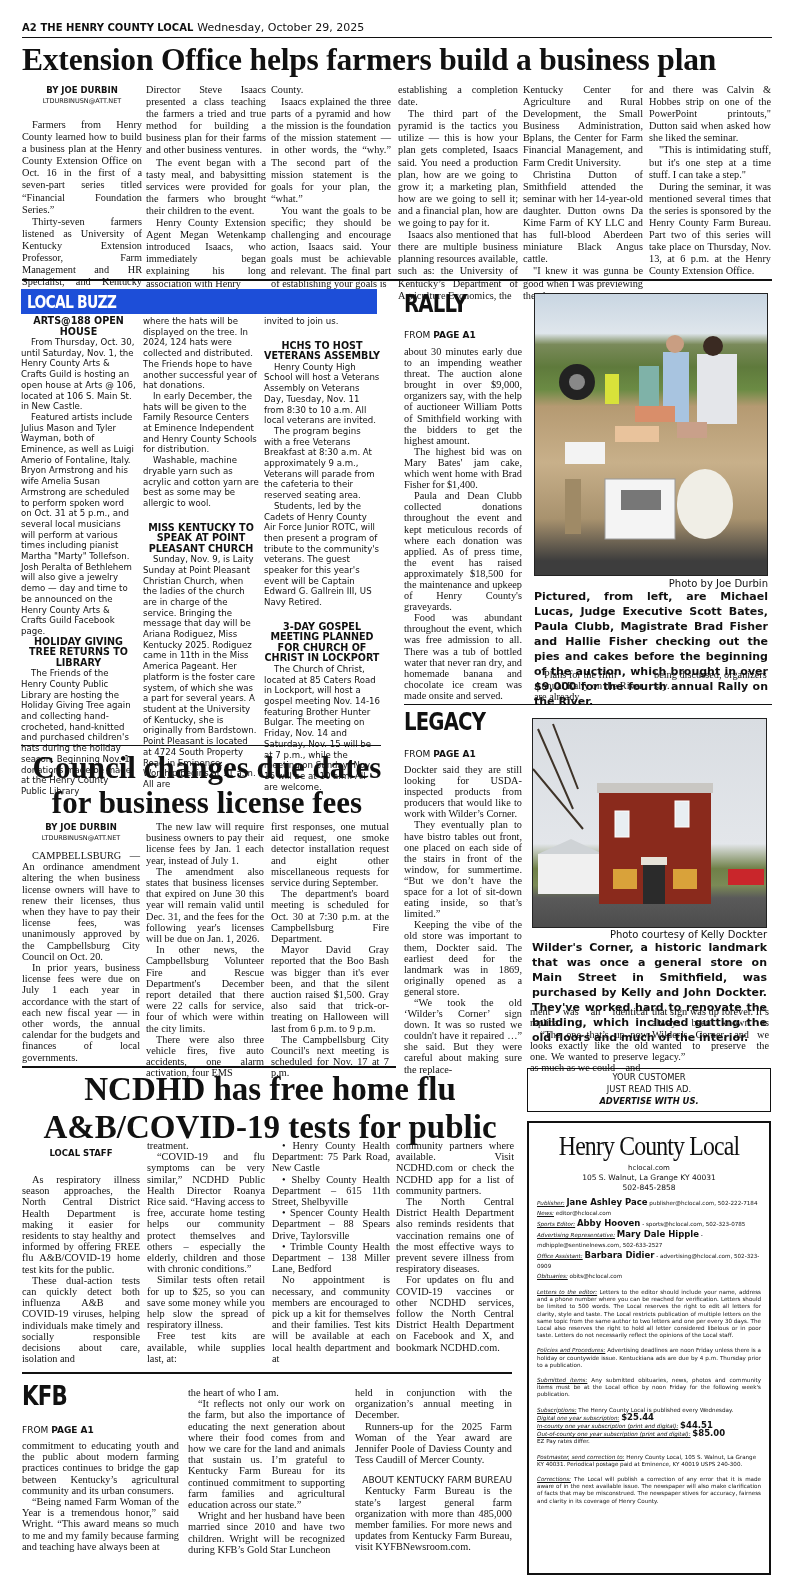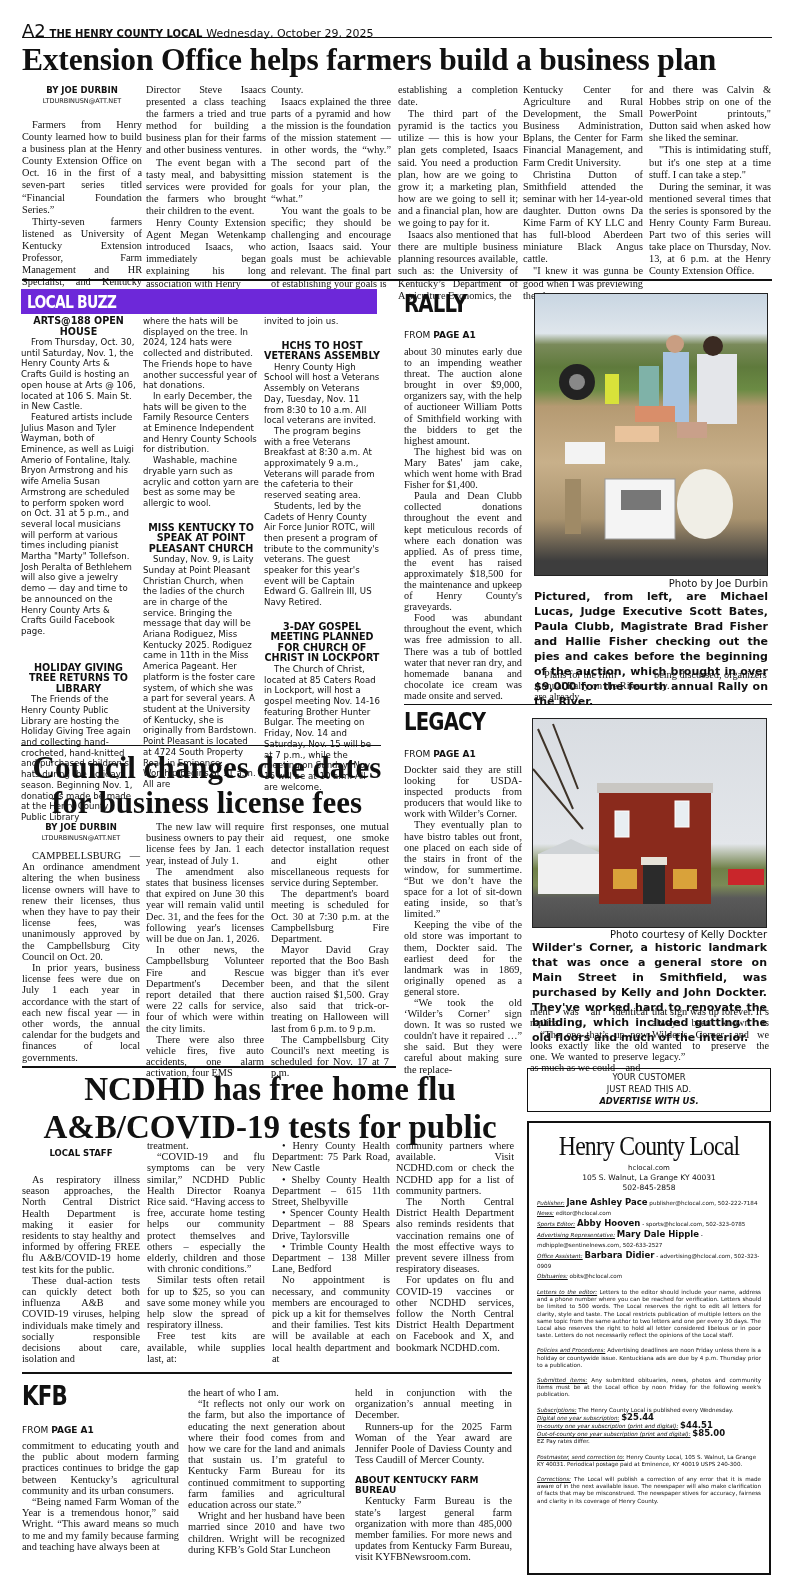--- a/index.html
+++ b/index.html
@@ -2,32 +2,32 @@
 <html><head>
 <meta charset="utf-8">
 <style>
 *{box-sizing:border-box;margin:0;padding:0}
 html,body{width:792px;height:1584px;background:#fff;overflow:hidden}
 body{position:relative;font-family:"Liberation Serif","DejaVu Serif",serif;color:#111}
 .abs{position:absolute}
 .serif{font-family:"Liberation Serif","DejaVu Serif",serif}
 .rule{position:absolute;height:1px;background:#111}
 .folio{left:22px;top:20px;font-size:12px;font-family:"DejaVu Sans",sans-serif;white-space:nowrap}
-.folio b{font-size:18px;font-weight:400}
+.folio b{font-size:10px;font-weight:700}
 .folio .paper{font-weight:bold;font-size:10px}
 .folio .date{font-size:11px}
 .hed{font-family:"Liberation Serif","DejaVu Serif",serif;font-weight:bold;color:#111;line-height:1}
 .byline{font-family:"DejaVu Sans",sans-serif;text-align:center}
 .byline .n{font-size:8.5px;font-weight:bold;display:block}
 .byline .e{font-size:6.5px;display:block;margin-top:2px}
 .col{position:absolute;font-size:10.3px;line-height:12.1px;text-align:justify;hyphens:auto}
 .col p{text-indent:10px}
 .col p.ni{text-indent:0}
 .buzz{font-family:"DejaVu Sans",sans-serif;font-size:8.6px;line-height:10.7px}
-.buzz h4{font-size:9.6px;line-height:10.5px;text-align:center;font-weight:bold;margin-top:26px}
+.buzz h4{font-size:9.6px;line-height:10.5px;text-align:center;font-weight:bold;margin-top:0}
 .buzz h4:first-child{margin-top:0}
 .buzz p{text-indent:10px;text-align:left}
 .kicker{font-family:"DejaVu Sans",sans-serif;font-weight:900;letter-spacing:-1px;transform:scaleX(.82);transform-origin:left top}
 .from{font-family:"DejaVu Sans",sans-serif;font-size:9px}
 .from b{font-weight:bold}
 .photo{position:absolute;border:1px solid #222;overflow:hidden}
 .credit{position:absolute;font-family:"DejaVu Sans",sans-serif;font-size:10px;text-align:right}
 .cutline{position:absolute;font-family:"DejaVu Sans",sans-serif;font-weight:bold;font-size:11px;line-height:15px;text-align:justify}
 .mast{position:absolute;border:2px solid #111;font-family:"DejaVu Sans",sans-serif;font-size:5.6px;line-height:7.2px;padding:8px 8px}
 .mast .u{text-decoration:underline;font-style:italic}
@@ -72,21 +72,21 @@
   <p>Christina Dutton of Smithfield attended the seminar with her 14-year-old daughter. Dutton owns Da Kime Farm of KY LLC and has full-blood Aberdeen miniature Black Angus cattle.</p>
   <p>"I knew it was gunna be good when I was previewing the class</p>
 </div>
 <div class="col" style="left:649px;top:84px;width:122px">
   <p class="ni">and there was Calvin &amp; Hobbes strip on one of the PowerPoint printouts," Dutton said when asked how she liked the seminar.</p>
   <p>"This is intimidating stuff, but it's one step at a time stuff. I can take a step."</p>
   <p>During the seminar, it was mentioned several times that the series is sponsored by the Henry County Farm Bureau. Part two of this series will take place on Thursday, Nov. 13, at 6 p.m. at the Henry County Extension Office.</p>
 </div>
 <div class="rule" style="left:22px;top:279px;width:750px;height:1.5px"></div>
 
-<div class="abs" style="left:21px;top:289px;width:356px;height:25px;background:#6d28d9">
+<div class="abs" style="left:21px;top:289px;width:356px;height:25px;background:#1d4ed8">
   <span class="kicker" style="position:absolute;left:6px;top:3px;color:#fff;font-size:17px">LOCAL BUZZ</span>
 </div>
 <div class="col buzz" style="left:21px;top:316px;width:115px">
   <h4>ARTS@188 OPEN HOUSE</h4>
   <p>From Thursday, Oct. 30, until Saturday, Nov. 1, the Henry County Arts &amp; Crafts Guild is hosting an open house at Arts @ 106, located at 106 S. Main St. in New Castle.</p>
   <p>Featured artists include Julius Mason and Tyler Wayman, both of Eminence, as well as Luigi Amerio of Fontaline, Italy. Bryon Armstrong and his wife Amelia Susan Armstrong are scheduled to perform spoken word on Oct. 31 at 5 p.m., and several local musicians will perform at various times including pianist Martha "Marty" Tollefson. Josh Peralta of Bethlehem will also give a jewelry demo — day and time to be announced on the Henry County Arts &amp; Crafts Guild Facebook page.</p>
   <h4>HOLIDAY GIVING TREE RETURNS TO LIBRARY</h4>
   <p>The Friends of the Henry County Public Library are hosting the Holiday Giving Tree again and collecting hand-crocheted, hand-knitted and purchased children's hats during the holiday season. Beginning Nov. 1, donations made be made at the Henry County Public Library</p>
 </div>
 <div class="col buzz" style="left:143px;top:316px;width:116px">
@@ -255,21 +255,21 @@
   <p>“Being named Farm Woman of the Year is a tremendous honor,” said Wright. “This award means so much to me and my family because farming and teaching have always been at</p>
 </div>
 <div class="col" style="left:188px;top:1387px;width:157px;line-height:11.2px">
   <p class="ni">the heart of who I am.</p>
   <p>“It reflects not only our work on the farm, but also the importance of educating the next generation about where their food comes from and how we care for the land and animals that sustain us. I’m grateful to Kentucky Farm Bureau for its continued commitment to supporting farm families and agricultural education across our state.”</p>
   <p>Wright and her husband have been married since 2010 and have two children. Wright will be recognized during KFB’s Gold Star Luncheon</p>
 </div>
 <div class="col" style="left:355px;top:1387px;width:157px;line-height:11.2px">
   <p class="ni">held in conjunction with the organization’s annual meeting in December.</p>
   <p>Runners-up for the 2025 Farm Woman of the Year award are Jennifer Poole of Daviess County and Tess Caudill of Mercer County.</p>
-  <div class="buzz" style="text-align:left;font-weight:bold;font-size:9px;line-height:10px;margin-top:10px">ABOUT KENTUCKY FARM BUREAU</div>
+  <div class="buzz" style="text-align:right;font-weight:normal;font-size:9px;line-height:10px;margin-top:10px">ABOUT KENTUCKY FARM BUREAU</div>
   <p>Kentucky Farm Bureau is the state’s largest general farm organization with more than 485,000 member families. For more news and updates from Kentucky Farm Bureau, visit KYFBNewsroom.com.</p>
 </div>
 
 <div class="mast" style="left:527px;top:1121px;width:244px;height:454px">
   <div class="serif" style="text-align:center;font-size:28px;line-height:30px;letter-spacing:-1px;transform:scaleX(.85);white-space:nowrap;margin:0 -20px">Henry County Local</div>
   <div style="text-align:center;font-size:7px;line-height:9px;margin-top:3px">hclocal.com</div>
   <div style="text-align:center;font-size:7.5px;line-height:10px">105 S. Walnut, La Grange KY 40031</div>
   <div style="text-align:center;font-size:7.5px;line-height:10px;margin-bottom:4px">502-845-2858</div>
 
   <div style="line-height:10px"><span class="u">Publisher:</span> <span class="big">Jane Ashley Pace</span> <span>publisher@hclocal.com, 502-222-7184</span></div>

